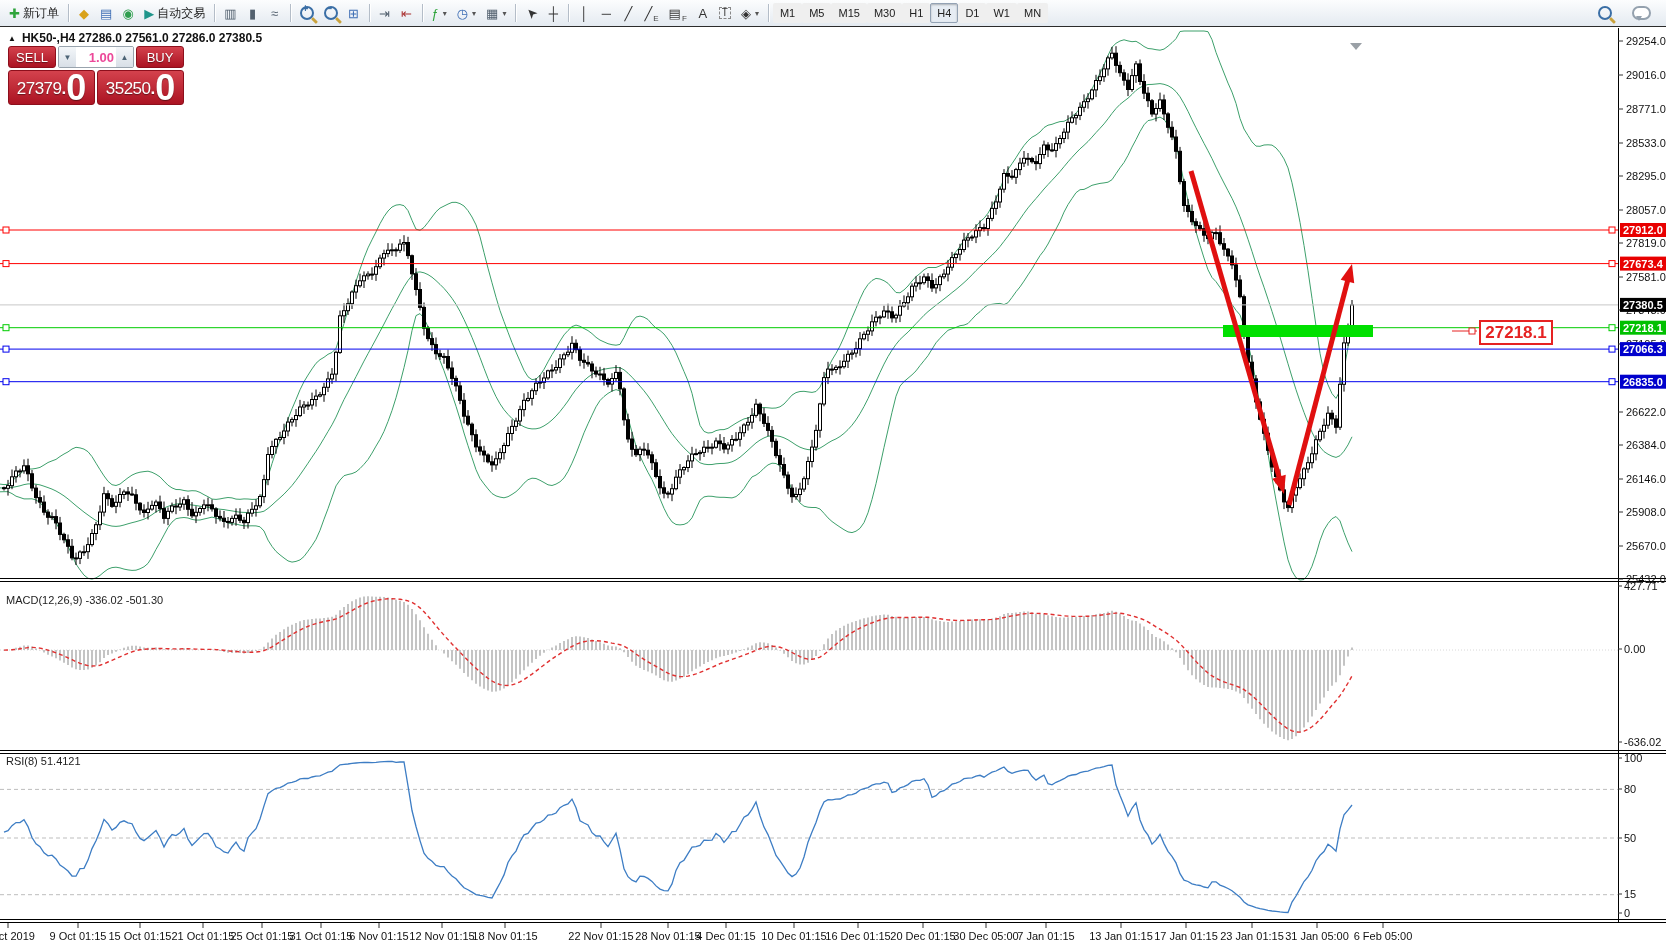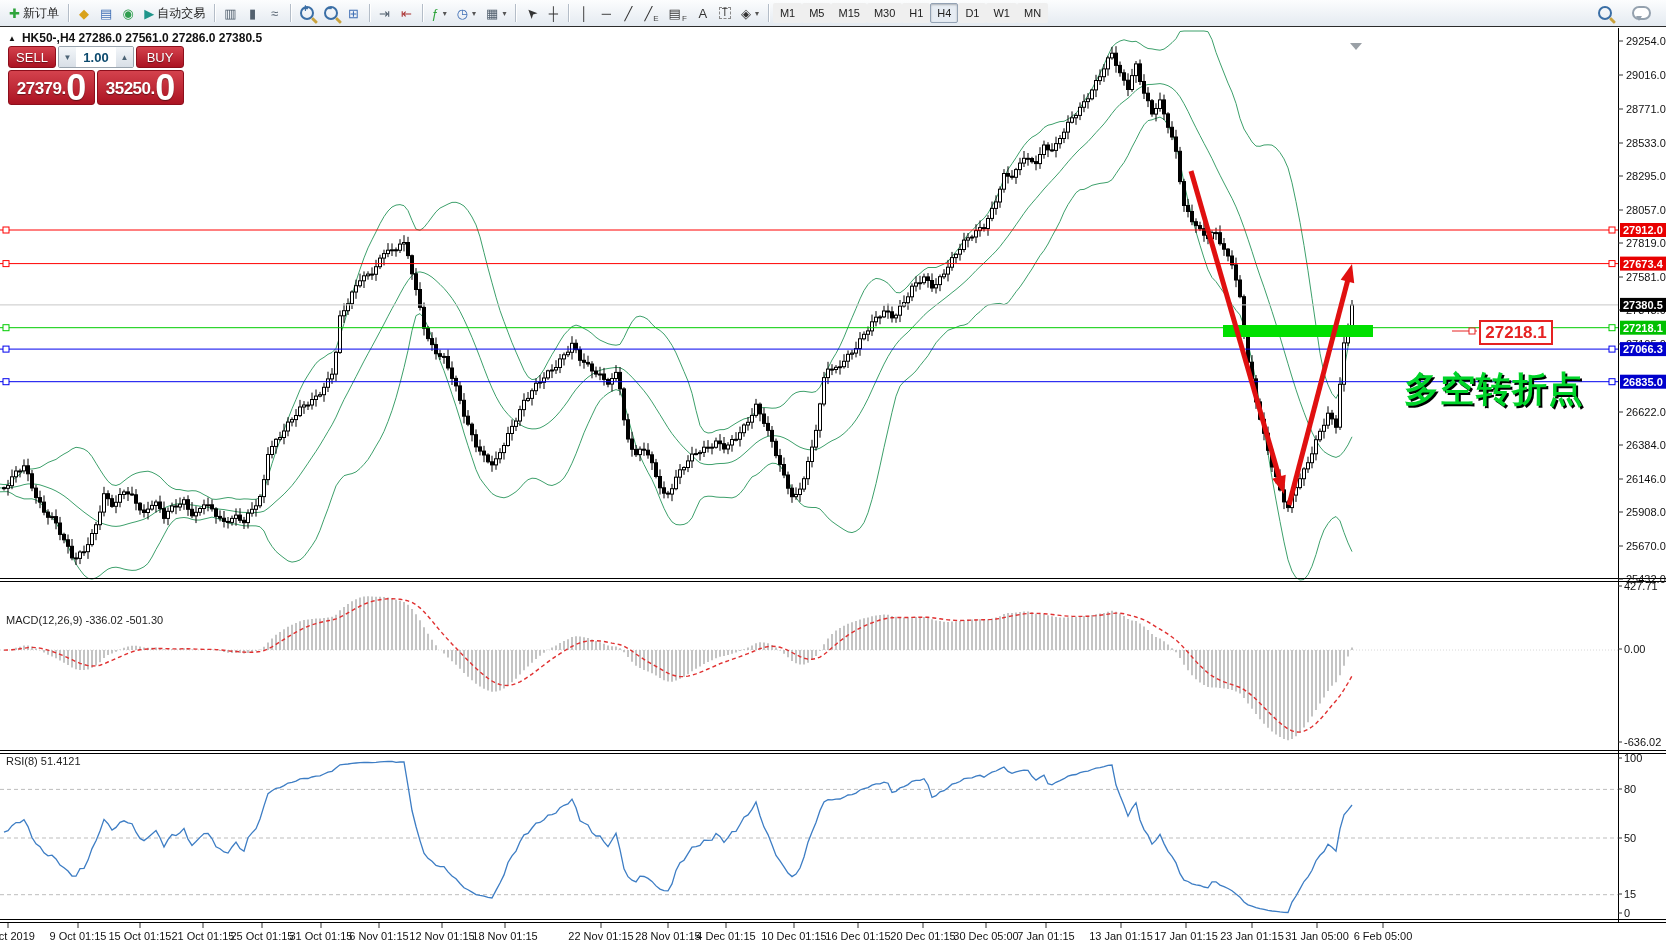--- a/index.html
+++ b/index.html
@@ -33,23 +33,23 @@
   .symhdr .tri{font-size:8px;}
   .trade{position:absolute;left:8px;top:46px;width:176px;z-index:5;}
   .trow1{display:flex;gap:2px;height:22px;}
   .trow2{display:flex;gap:2px;margin-top:2px;height:35px;}
   .btn-red{background:linear-gradient(#d4424d,#ab1322);border:1px solid #8d0f1c;border-radius:3px;color:#fff;
     display:flex;align-items:center;justify-content:center;text-shadow:0 1px 1px rgba(0,0,0,.45);}
   .sellbtn,.buybtn{flex:0 0 46px;font-size:13px;}
   .vol{flex:1;display:flex;border:1px solid #98a3ad;border-radius:2px;background:#fff;overflow:hidden;}
   .vspin{width:17px;flex:none;background:linear-gradient(#f3f6f9,#d8dfe7);color:#4c6375;border:0;
     display:flex;align-items:center;justify-content:center;font-size:8px;}
-  .vinput{flex:1;border:0;outline:0;text-align:center;font:bold 13px "Liberation Sans",sans-serif;color:#0c4a6e;min-width:0;}
+  .vinput{flex:1;border:0;outline:0;text-align:right;font:bold 13px "Liberation Sans",sans-serif;color:#ec4899;min-width:0;}
   .pricebox{flex:1;display:flex;align-items:flex-end;justify-content:center;padding-bottom:0px;}
-  .pmain{font-weight:bold;font-size:17px;padding-bottom:5px;letter-spacing:-0.5px;}
+  .pmain{font-weight:normal;font-size:17px;padding-bottom:5px;letter-spacing:-0.5px;}
   .pdot{font-weight:bold;font-size:17px;padding-bottom:5px;}
   .pbig{font-weight:bold;font-size:36px;line-height:.85;}
   .indlabel{position:absolute;z-index:4;font:11px "Liberation Sans",sans-serif;color:#222;}
   .cnnote{position:absolute;left:1404px;top:366px;z-index:4;font:bold 35px "Liberation Sans",sans-serif;
     color:#00d42a;text-shadow:2px 2px 0 #000;letter-spacing:1px;white-space:nowrap;}
   .plabel{position:absolute;left:1479px;top:320px;width:70px;height:21px;z-index:4;border:2px solid #e62222;
     background:#fff;color:#e62222;font:bold 17px "Liberation Sans",sans-serif;display:flex;align-items:center;justify-content:center;}
 </style>
 </head>
 <body>
@@ -699,18 +699,17 @@
           <span class="pbig">0</span>
       </div>
       <div class="btn-red pricebox">
         <span class="pmain">35250</span>
           <span class="pdot">.</span>
           <span class="pbig">0</span>
       </div>
     </div>
   </div>
 
-  <div class="indlabel" style="left:6px;top:614px;">MACD(12,26,9) -336.02 -501.30</div>
+  <div class="indlabel" style="left:6px;top:594px;">MACD(12,26,9) -336.02 -501.30</div>
   <div class="indlabel" style="left:6px;top:755px;">RSI(8) 51.4121</div>
 
-  <div class="cnnote">多空转折点</div>
   <div class="plabel">27218.1</div>
 </div>
 
 </body></html>

